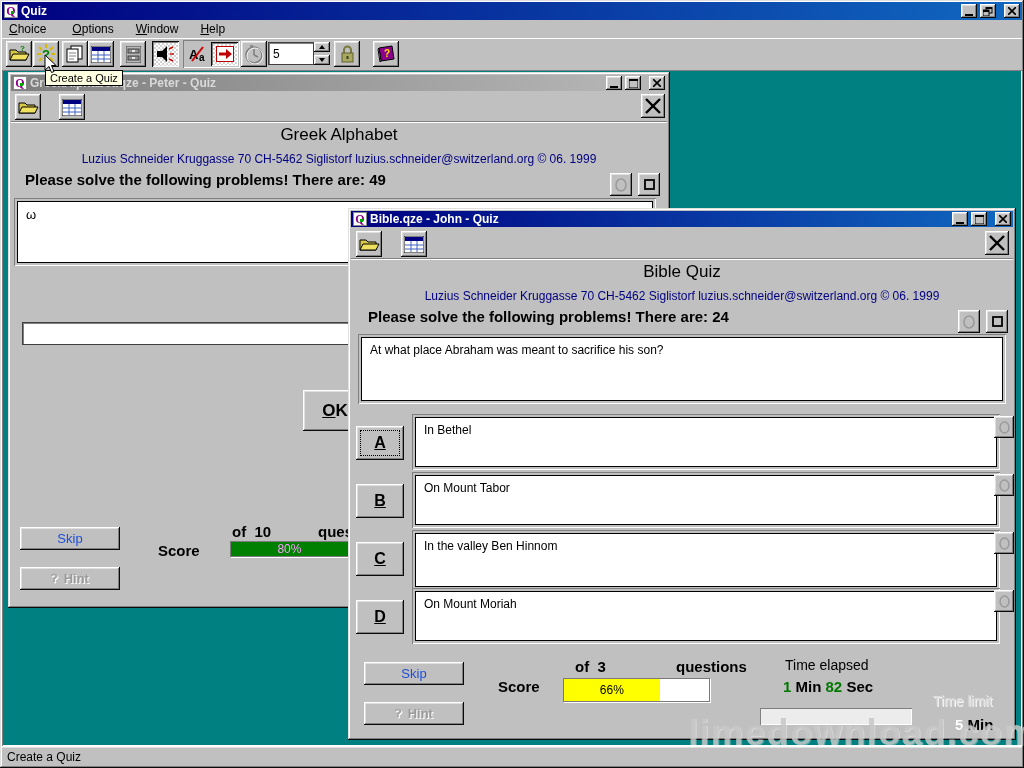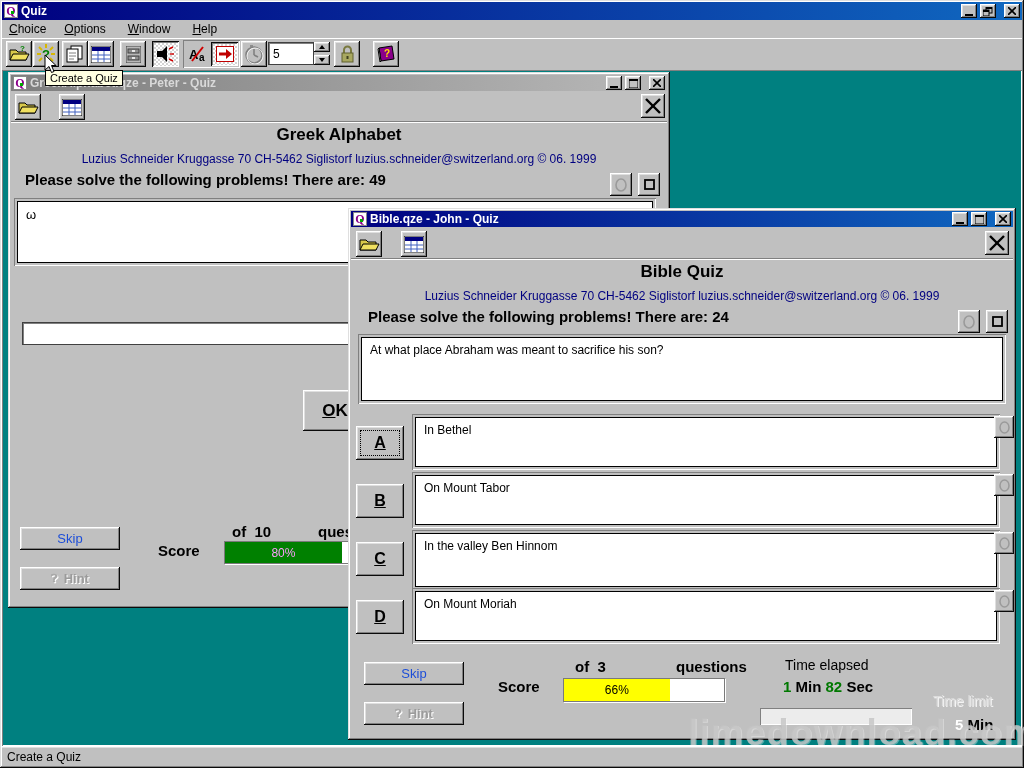--- a/index.html
+++ b/index.html
@@ -37,21 +37,21 @@
            font-family:"Liberation Serif","DejaVu Serif",serif;
            font-weight:bold; font-size:12px; color:#8a008a; flex:none; position:relative; }
   .qicon i { position:absolute; width:3px; height:3px; background:#00a800; left:6px; top:6px; }
   .panel-sunk { background:#c0c0c0; box-shadow: inset 1px 1px 0 #808080, inset -1px -1px 0 #fff; }
   .inner-white { position:absolute; left:3px; top:3px; right:3px; bottom:3px; background:#fff;
                  border:1px solid #000; padding:5px 8px; font-size:12px; }
   .edit { background:#fff; border:1px solid #404040; box-shadow: inset 1px 1px 0 #808080; font-size:12px; padding:2px 4px; width:100%; height:100%; font-family:inherit; outline:none; }
   .menu-item { padding:2px 7px; font-size:12px; }
   .toolbtn { width:26px; height:26px; display:flex; align-items:center; justify-content:center; }
   .bigx { width:24px; height:24px; display:flex; align-items:center; justify-content:center; }
-  .heading { font-size:17px; font-weight:bold; text-align:center; }
+  .heading { font-size:17px; font-weight:normal; text-align:center; }
   .address { font-size:12px; color:#000080; text-align:center; white-space:nowrap; }
   .prompt  { font-size:15px; font-weight:bold; white-space:nowrap; }
   .blabel  { font-size:15px; font-weight:bold; }
   .cmdbtn  { width:100px; height:23px; display:flex; align-items:center; justify-content:center;
              font-size:13px; font-weight:bold; }
   .skip-text { color:#1d4ed8; font-weight:normal; font-size:13px; }
   .hint-text { color:#9b9b9b; font-size:13px; font-weight:bold; text-shadow:1px 1px 0 #fff; }
   .letterbtn { width:48px; height:34px; display:flex; align-items:center; justify-content:center;
                font-size:16px; font-weight:bold; }
   .focus-dotted { outline:1px dotted #000; outline-offset:-5px; }
@@ -95,21 +95,21 @@
     <div class="tbtn btn">
       <svg width="8" height="8">
           <line x1="0" y1="0" x2="8" y2="8" stroke="#000" stroke-width="1.6"></line>
           <line x1="8" y1="0" x2="0" y2="8" stroke="#000" stroke-width="1.6"></line>
         </svg>
     </div>
   </div>
 
   <div class="abs" style="left:2px;top:20px;width:1020px;height:18px;display:flex;align-items:center;">
     <div class="menu-item"><u>C</u><span>hoice</span></div>
-    <div class="menu-item" style="margin-left:4px;"><u>O</u><span>ptions</span></div>
+    <div class="menu-item" style="margin-left:12px;"><u>O</u><span>ptions</span></div>
     <div class="menu-item" style="margin-left:8px;"><u>W</u><span>indow</span></div>
     <div class="menu-item" style="margin-left:8px;"><u>H</u><span>elp</span></div>
   </div>
 
   <div class="abs" style="left:2px;top:38px;width:1020px;height:32px;border-top:1px solid #fff;">
     <div class="abs toolbtn btn" style="left:4px;top:2px;">
       <svg width="22" height="18">
         <path d="M2 5 L8 5 L10 7 L18 7 L18 15 L2 15 Z" fill="#d8c84a" stroke="#000"></path>
         <path d="M2 15 L5 9 L21 9 L18 15 Z" fill="#f0e060" stroke="#000"></path>
         <text x="12" y="6" font-size="8" font-weight="bold" fill="#008000">?</text>
@@ -297,21 +297,21 @@
     <div class="abs cmdbtn btn" style="left:12px;top:455px;">
       <span class="skip-text">Skip</span>
     </div>
     <div class="abs cmdbtn btn" style="left:12px;top:495px;gap:6px;">
       <span style="color:#a8a8a8;text-shadow:1px 1px 0 #fff;font-size:11px;">❓︎</span>
       <span class="hint-text">Hint</span>
     </div>
     <div class="abs blabel" style="left:150px;top:470px;">Score</div>
     <div class="abs blabel" style="left:224px;top:451px;"><span>of</span>&nbsp;&nbsp;<span>10</span></div>
     <div class="abs blabel" style="left:310px;top:451px;">questions</div>
-    <div class="abs pbar" style="left:216px;top:469px;width:148px;height:23px;">
+    <div class="abs pbar" style="left:222px;top:469px;width:148px;height:16px;">
       <div class="pfill" style="background: rgb(0, 128, 0); color: rgb(255, 158, 255); width: 80%;">80%</div>
     </div>
   </div>
 
   <div class="abs window" style="left:348px;top:208px;width:668px;height:532px;z-index:20;">
     <div class="abs titlebar titlebar-active" style="left:3px;top:3px;width:662px;height:16px;">
       <div class="qicon"><i></i>Q</div>
       <div class="cap">Bible.qze - John - Quiz</div>
       <div class="tbtn btn">
           <div style="width:8px;height:2px;background:#000;margin-top:7px;"></div>
@@ -424,21 +424,21 @@
     <div class="abs cmdbtn btn" style="left:16px;top:454px;">
       <span class="skip-text">Skip</span>
     </div>
     <div class="abs cmdbtn btn" style="left:16px;top:494px;gap:6px;">
       <span style="color:#a8a8a8;text-shadow:1px 1px 0 #fff;font-size:11px;">❓︎</span>
       <span class="hint-text">Hint</span>
     </div>
     <div class="abs blabel" style="left:150px;top:470px;">Score</div>
     <div class="abs blabel" style="left:227px;top:450px;"><span>of</span>&nbsp;&nbsp;<span>3</span></div>
     <div class="abs blabel" style="left:328px;top:450px;">questions</div>
-    <div class="abs pbar" style="left:215px;top:470px;width:162px;height:24px;">
+    <div class="abs pbar" style="left:215px;top:470px;width:147px;height:24px;">
       <div class="pfill" style="background: rgb(255, 255, 0); color: rgb(0, 0, 0); width: 66%;">66%</div>
     </div>
     <div class="abs" style="left:437px;top:449px;font-size:14px;">Time elapsed</div>
     <div class="abs" style="left:435px;top:470px;font-size:15px;">
       <span class="greennum">1</span>
       <span class="blacknum">Min</span>
       <span class="greennum">82</span>
       <span class="blacknum">Sec</span>
     </div>
     <div class="abs" style="left:412px;top:500px;width:152px;height:17px;background:#ececec;box-shadow:inset 1px 1px 0 #808080, inset -1px -1px 0 #fff;"></div>

